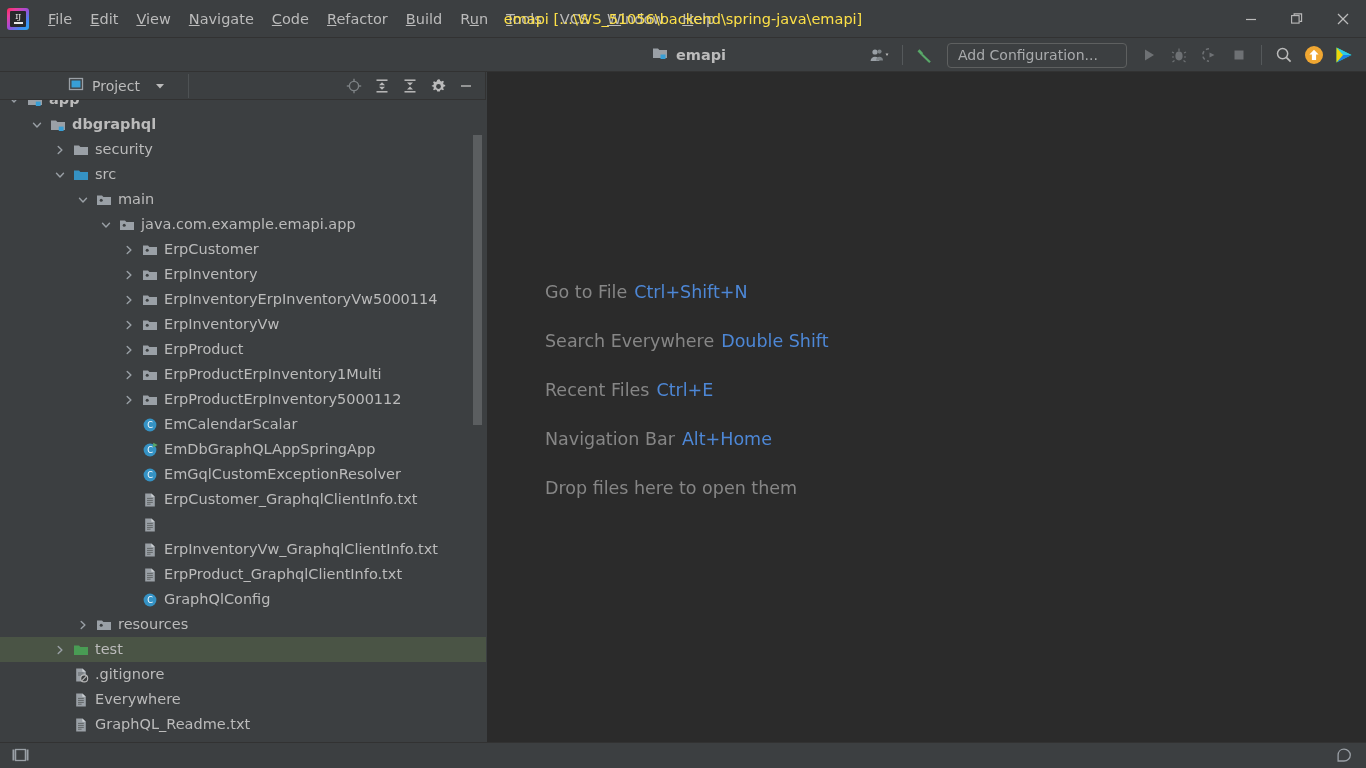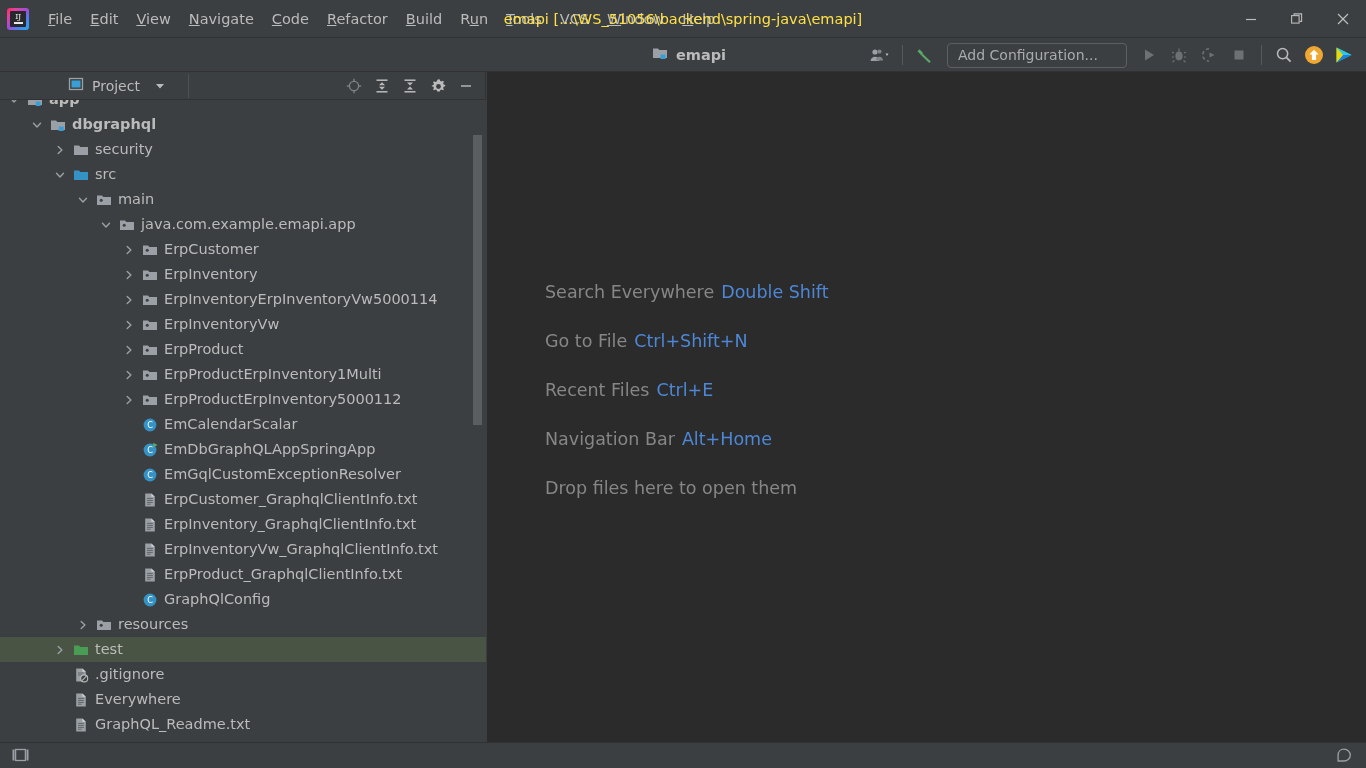--- a/index.html
+++ b/index.html
@@ -563,21 +563,20 @@
                 <path d="M3.2 1.4h6.2l3.4 3.4v9.8H3.2z" fill="#9aa0a6"></path>
                 <path d="M9.4 1.4l3.4 3.4H9.4z" fill="#cfd3d6"></path>
                 <g stroke="#5a5e60" stroke-width="0.9">
                   <line x1="5" y1="6.4" x2="10.8" y2="6.4"></line>
                   <line x1="5" y1="8.4" x2="10.8" y2="8.4"></line>
                   <line x1="5" y1="10.4" x2="10.8" y2="10.4"></line>
                   <line x1="5" y1="12.2" x2="8.6" y2="12.2"></line>
                 </g>
               </svg>
             </div>
-            <span class="label">ErpInventory_GraphqlClientInfo.txt</span>
           </div>
           <div class="row">
             <div style="width: 121px; flex: 0 0 auto;"></div>
             <div class="arrow"></div>
             <div class="icon" style="margin-left: 5px;">
               <svg width="16" height="16" viewBox="0 0 16 16">
                 <path d="M3.2 1.4h6.2l3.4 3.4v9.8H3.2z" fill="#9aa0a6"></path>
                 <path d="M9.4 1.4l3.4 3.4H9.4z" fill="#cfd3d6"></path>
                 <g stroke="#5a5e60" stroke-width="0.9">
                   <line x1="5" y1="6.4" x2="10.8" y2="6.4"></line>
@@ -698,22 +697,22 @@
             <span class="label">GraphQL_Readme.txt</span>
           </div>
         </div>
       <div class="scrollbar"></div>
     </div>
   </div>
 
   <div class="editor">
     <div class="tips">
       <div id="tips-host">
+          <div class="tip"><span class="t-label">Go to File</span><span class="t-key">Ctrl+Shift+N</span></div>
           <div class="tip"><span class="t-label">Search Everywhere</span><span class="t-key">Double Shift</span></div>
-          <div class="tip"><span class="t-label">Go to File</span><span class="t-key">Ctrl+Shift+N</span></div>
           <div class="tip"><span class="t-label">Recent Files</span><span class="t-key">Ctrl+E</span></div>
           <div class="tip"><span class="t-label">Navigation Bar</span><span class="t-key">Alt+Home</span></div>
           <div class="tip"><span class="t-label">Drop files here to open them</span></div>
         </div>
     </div>
   </div>
 
   <div class="statusbar">
     <div class="sb-left">
       <div class="sb-btn">

